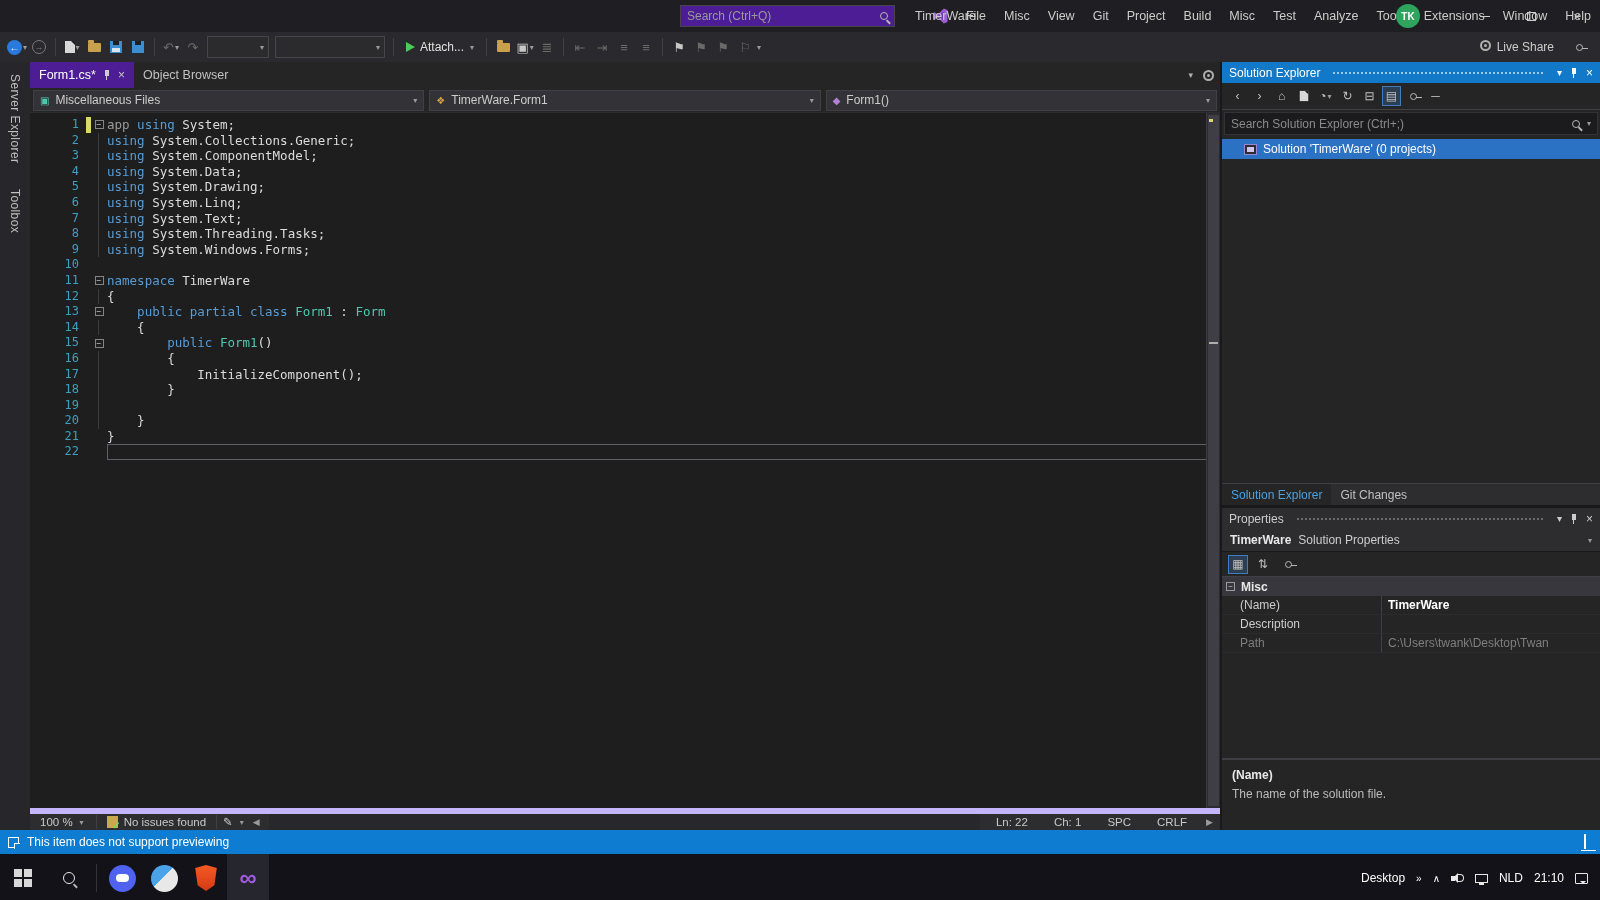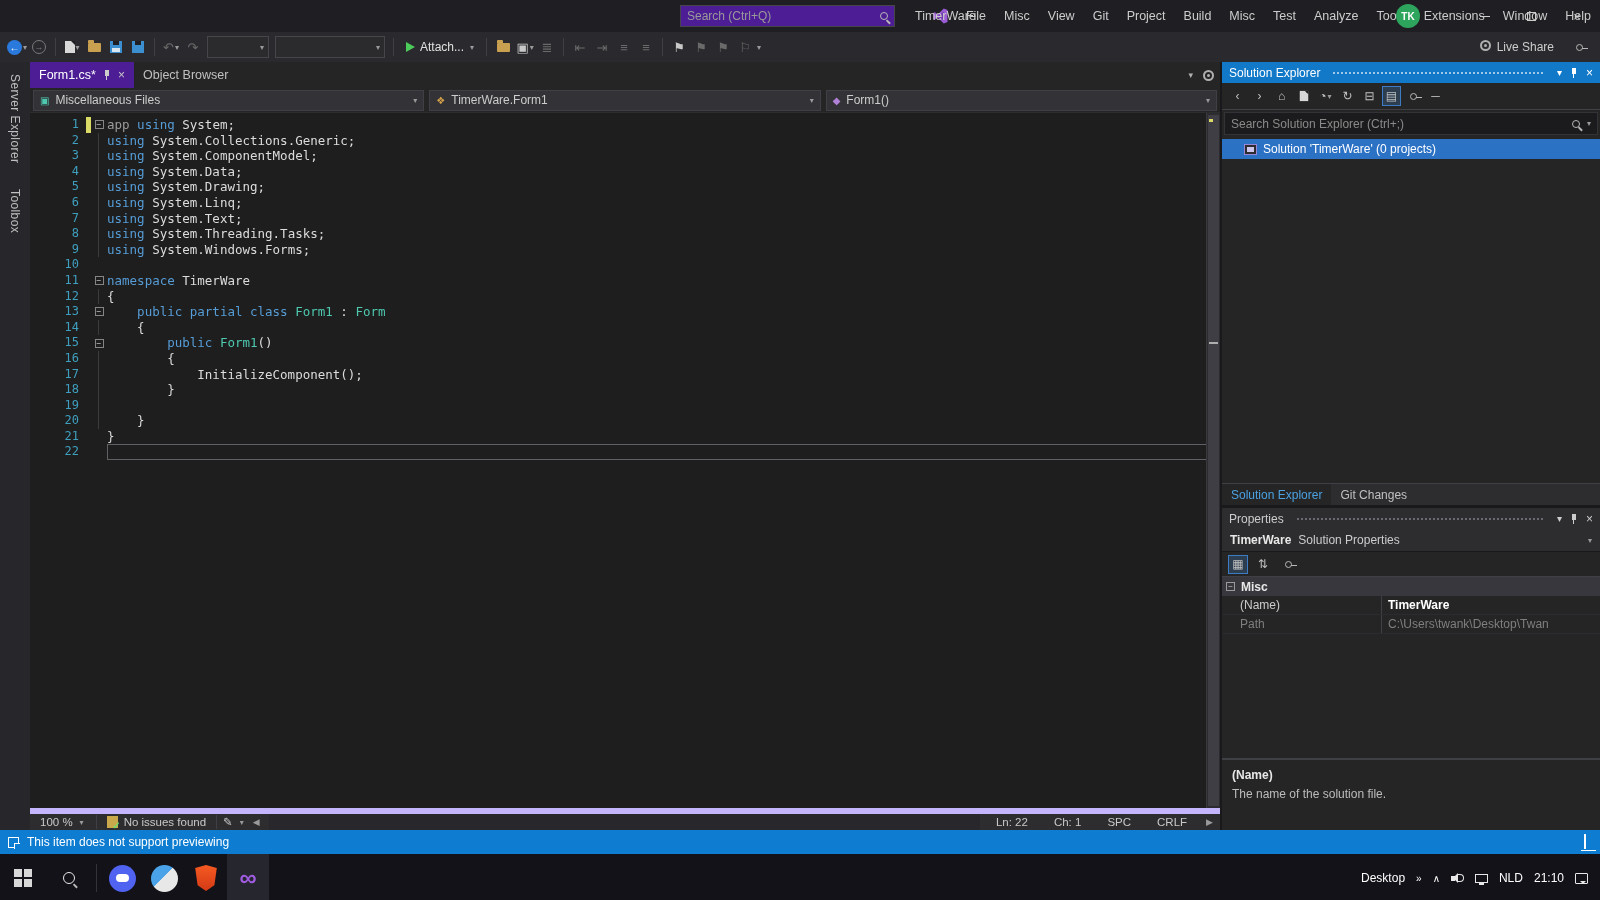--- a/index.html
+++ b/index.html
@@ -456,20 +456,24 @@
       <div class="props-grid">
         <div class="pcat">
           <span class="pm">−</span>
           <span>Misc</span>
         </div>
         <div>
             <div class="prow">
               <div class="pname">(Name)</div>
               <div class="pval bold">TimerWare</div>
             </div>
+            <div class="prow">
+              <div class="pname">Description</div>
+              <div class="pval"></div>
+            </div>
             <div class="prow muted">
               <div class="pname">Path</div>
               <div class="pval">C:\Users\twank\Desktop\Twan</div>
             </div>
           </div>
       </div>
       <div class="props-help">
         <div class="help-title">(Name)</div>
         <div class="help-text">The name of the solution file.</div>
       </div>

